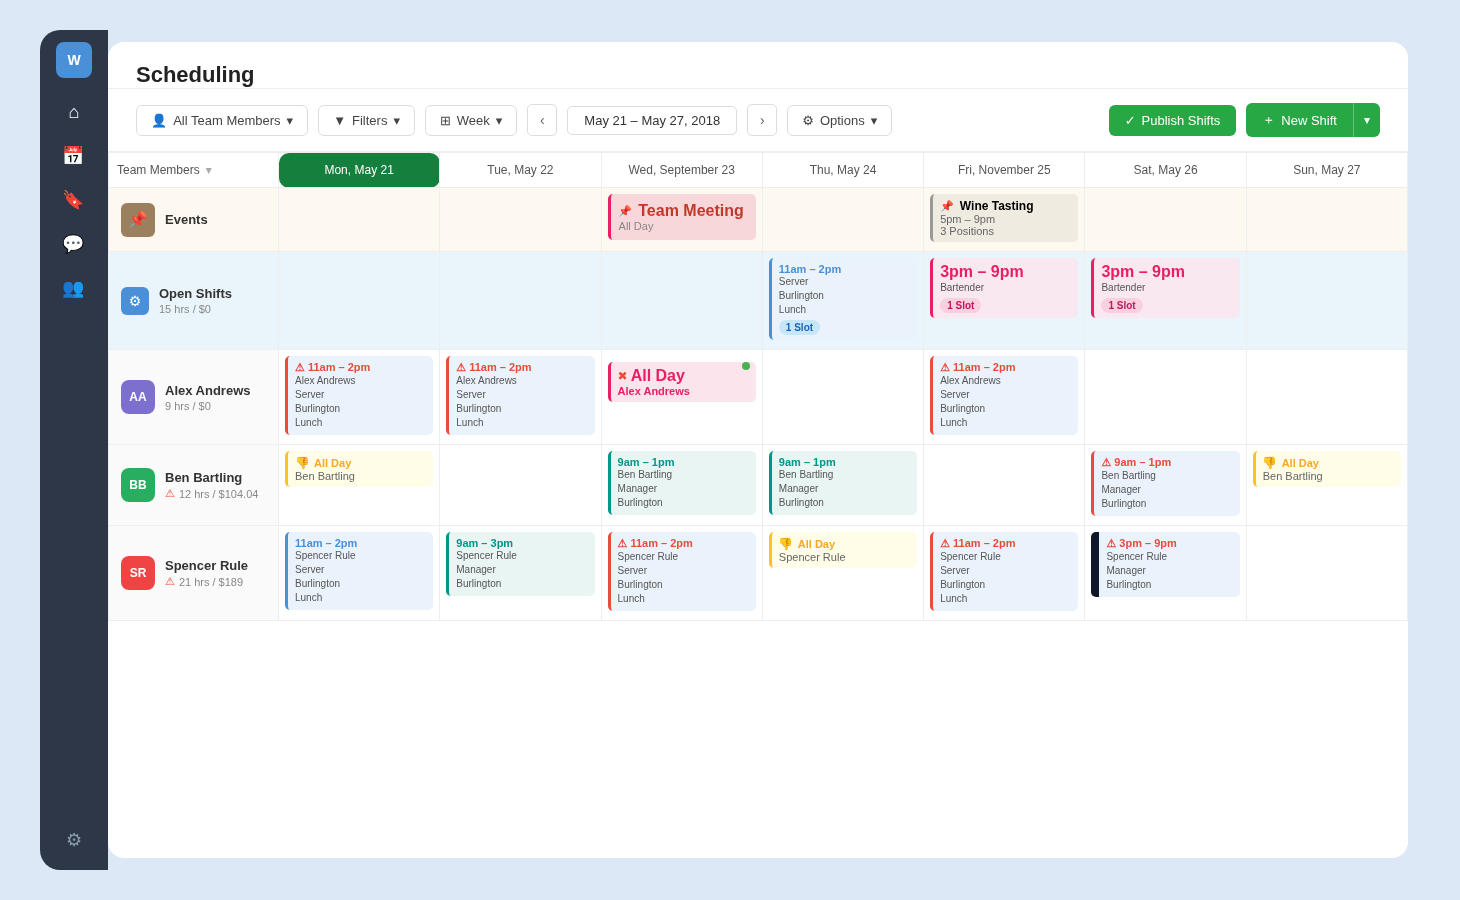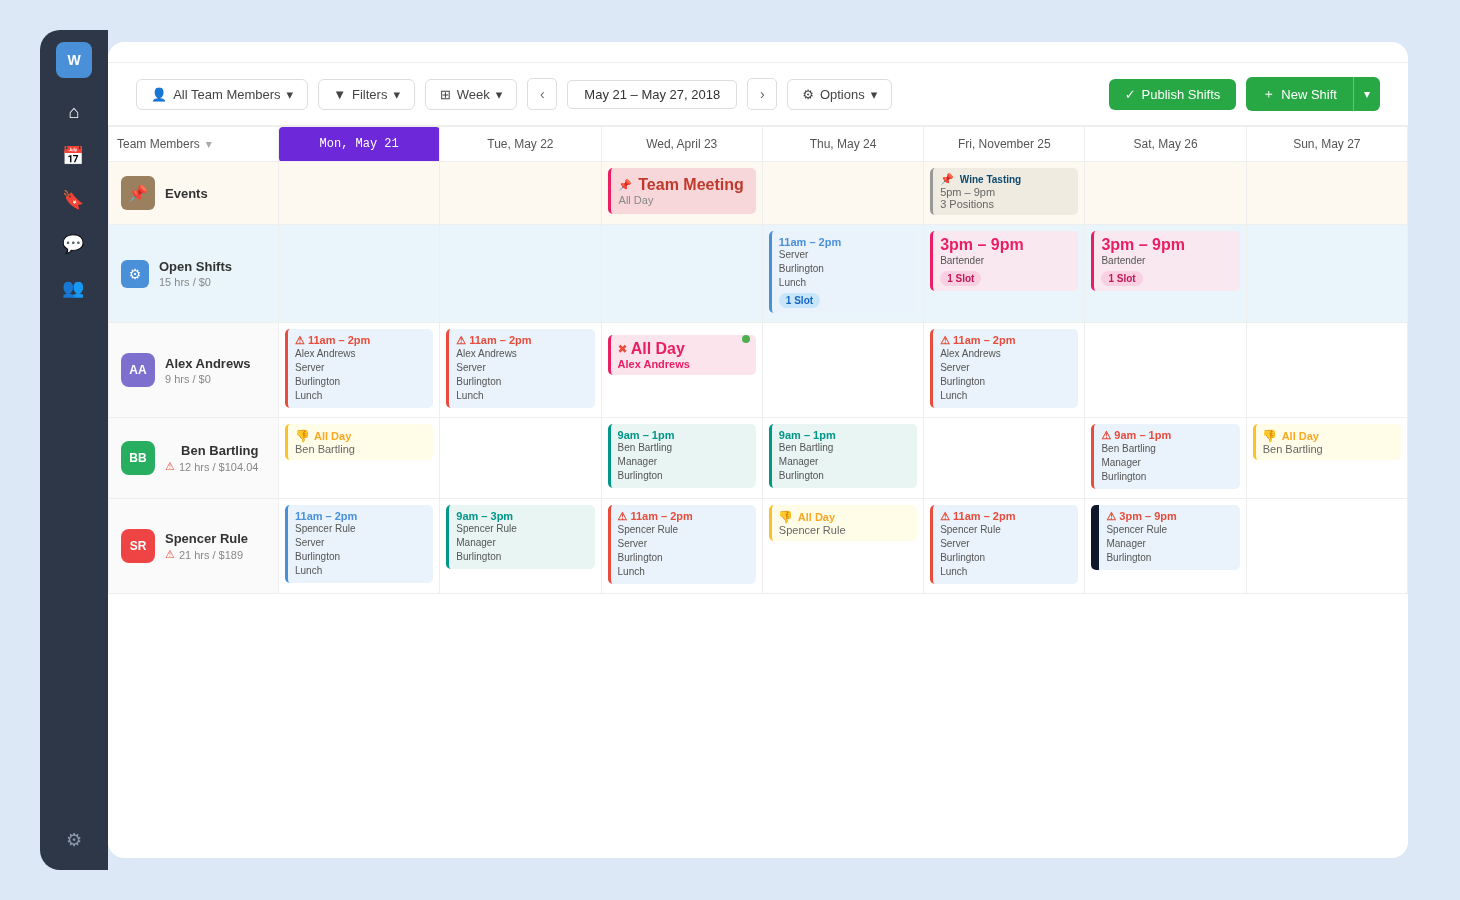--- a/index.html
+++ b/index.html
@@ -37,21 +37,21 @@
     
     .calendar { flex: 1; overflow: auto; }
     table { width: 100%; border-collapse: collapse; table-layout: fixed; }
     th { background: white; font-size: 12px; font-weight: 500; color: #555; padding: 10px 8px; border: 1px solid #eee; text-align: center; }
     th.team-col { text-align: right; }
     td { border: 1px solid #eee; vertical-align: top; padding: 6px; min-height: 100px; }
     td.row-label { background: #fafafa; padding: 10px 12px; vertical-align: middle; }
 
     .row-label-inner { display: flex; align-items: center; gap: 10px; }
     .avatar { width: 34px; height: 34px; border-radius: 8px; display: flex; align-items: center; justify-content: center; font-weight: 700; font-size: 12px; color: white; flex-shrink: 0; }
-    .row-label-text { font-size: 12px; text-align: right; }
+    .row-label-text { font-size: 12px; }
     .row-label-name { font-weight: 600; color: #333; font-size: 13px; }
     .row-label-sub { color: #888; font-size: 11px; margin-top: 2px; display: flex; align-items: center; gap: 4px; }
     .warn-icon { color: #e74c3c; font-size: 11px; }
 
     
     .event-card { border-radius: 5px; padding: 5px 7px; font-size: 11px; margin-bottom: 3px; cursor: pointer; border-left: 3px solid transparent; }
     .event-card .detail { color: #555; font-size: 10px; line-height: 1.4; }
 
     .card-blue { background: #eaf3fb; border-left-color: #4a90d9; }
 
@@ -84,20 +84,21 @@
     <div class="sidebar-icon">📅</div>
     <div class="sidebar-icon">🔖</div>
     <div class="sidebar-icon">💬</div>
     <div class="sidebar-icon">👥</div>
     <div class="sidebar-icon" style="margin-top:auto;">⚙</div>
   </div>
 
   <div class="main">
 
     <div class="header">
+      <h1 class="header-title">Scheduling</h1>
     </div>
 
     <div class="toolbar">
       <button class="toolbar-btn">
         <span>👤</span>
         <span>All Team Members</span>
         <span>▾</span>
       </button>
       <button class="toolbar-btn">
         <span>▼</span>
@@ -134,23 +135,23 @@
     <div class="calendar">
       <table>
         <thead>
           <tr>
             <th class="team-col" style="width:170px;">
               <div style="display:flex;align-items:center;gap:6px;">
                 <span>Team Members</span>
                 <span style="color:#aaa;font-size:12px;">▾</span>
               </div>
             </th>
-            <th style="background:#6d28d9;color:white;border-radius:4px;font-family:Liberation Mono, monospace;">Mon, May 21</th>
+            <th style="background:#15803d;color:white;border-radius:10px;">Mon, May 21</th>
             <th>Tue, May 22</th>
-            <th>Wed, April 23</th>
+            <th>Wed, September 23</th>
             <th>Thu, May 24</th>
             <th>Fri, November 25</th>
             <th>Sat, May 26</th>
             <th>Sun, May 27</th>
           </tr>
         </thead>
         <tbody>
 
           <tr>
             <td class="row-label" style="background:#fdf8f0;">
@@ -170,21 +171,21 @@
                   <span style="font-weight:700;color:#c0392b;font-size:16px;">Team Meeting</span>
                 </div>
                 <div style="color:#888;font-size:11px;">All Day</div>
               </div>
             </td>
             <td style="background:#fdf8f0;"></td>
             <td style="background:#fdf8f0;">
               <div class="event-card" style="background:#f0ebe0;border-left:3px solid #999;">
                 <div style="display:flex;align-items:center;gap:3px;">
                   <span class="pin-icon">📌</span>
-                  <span style="font-weight:700;color:#0c4a6e;font-size:10px;">Wine Tasting</span>
+                  <span style="font-weight:700;color:#000000;font-size:12px;">Wine Tasting</span>
                 </div>
                 <div style="color:#666;font-size:11px;">5pm – 9pm</div>
                 <div style="color:#666;font-size:11px;">3 Positions</div>
               </div>
             </td>
             <td style="background:#fdf8f0;"></td>
             <td style="background:#fdf8f0;"></td>
           </tr>
 
           <tr>

